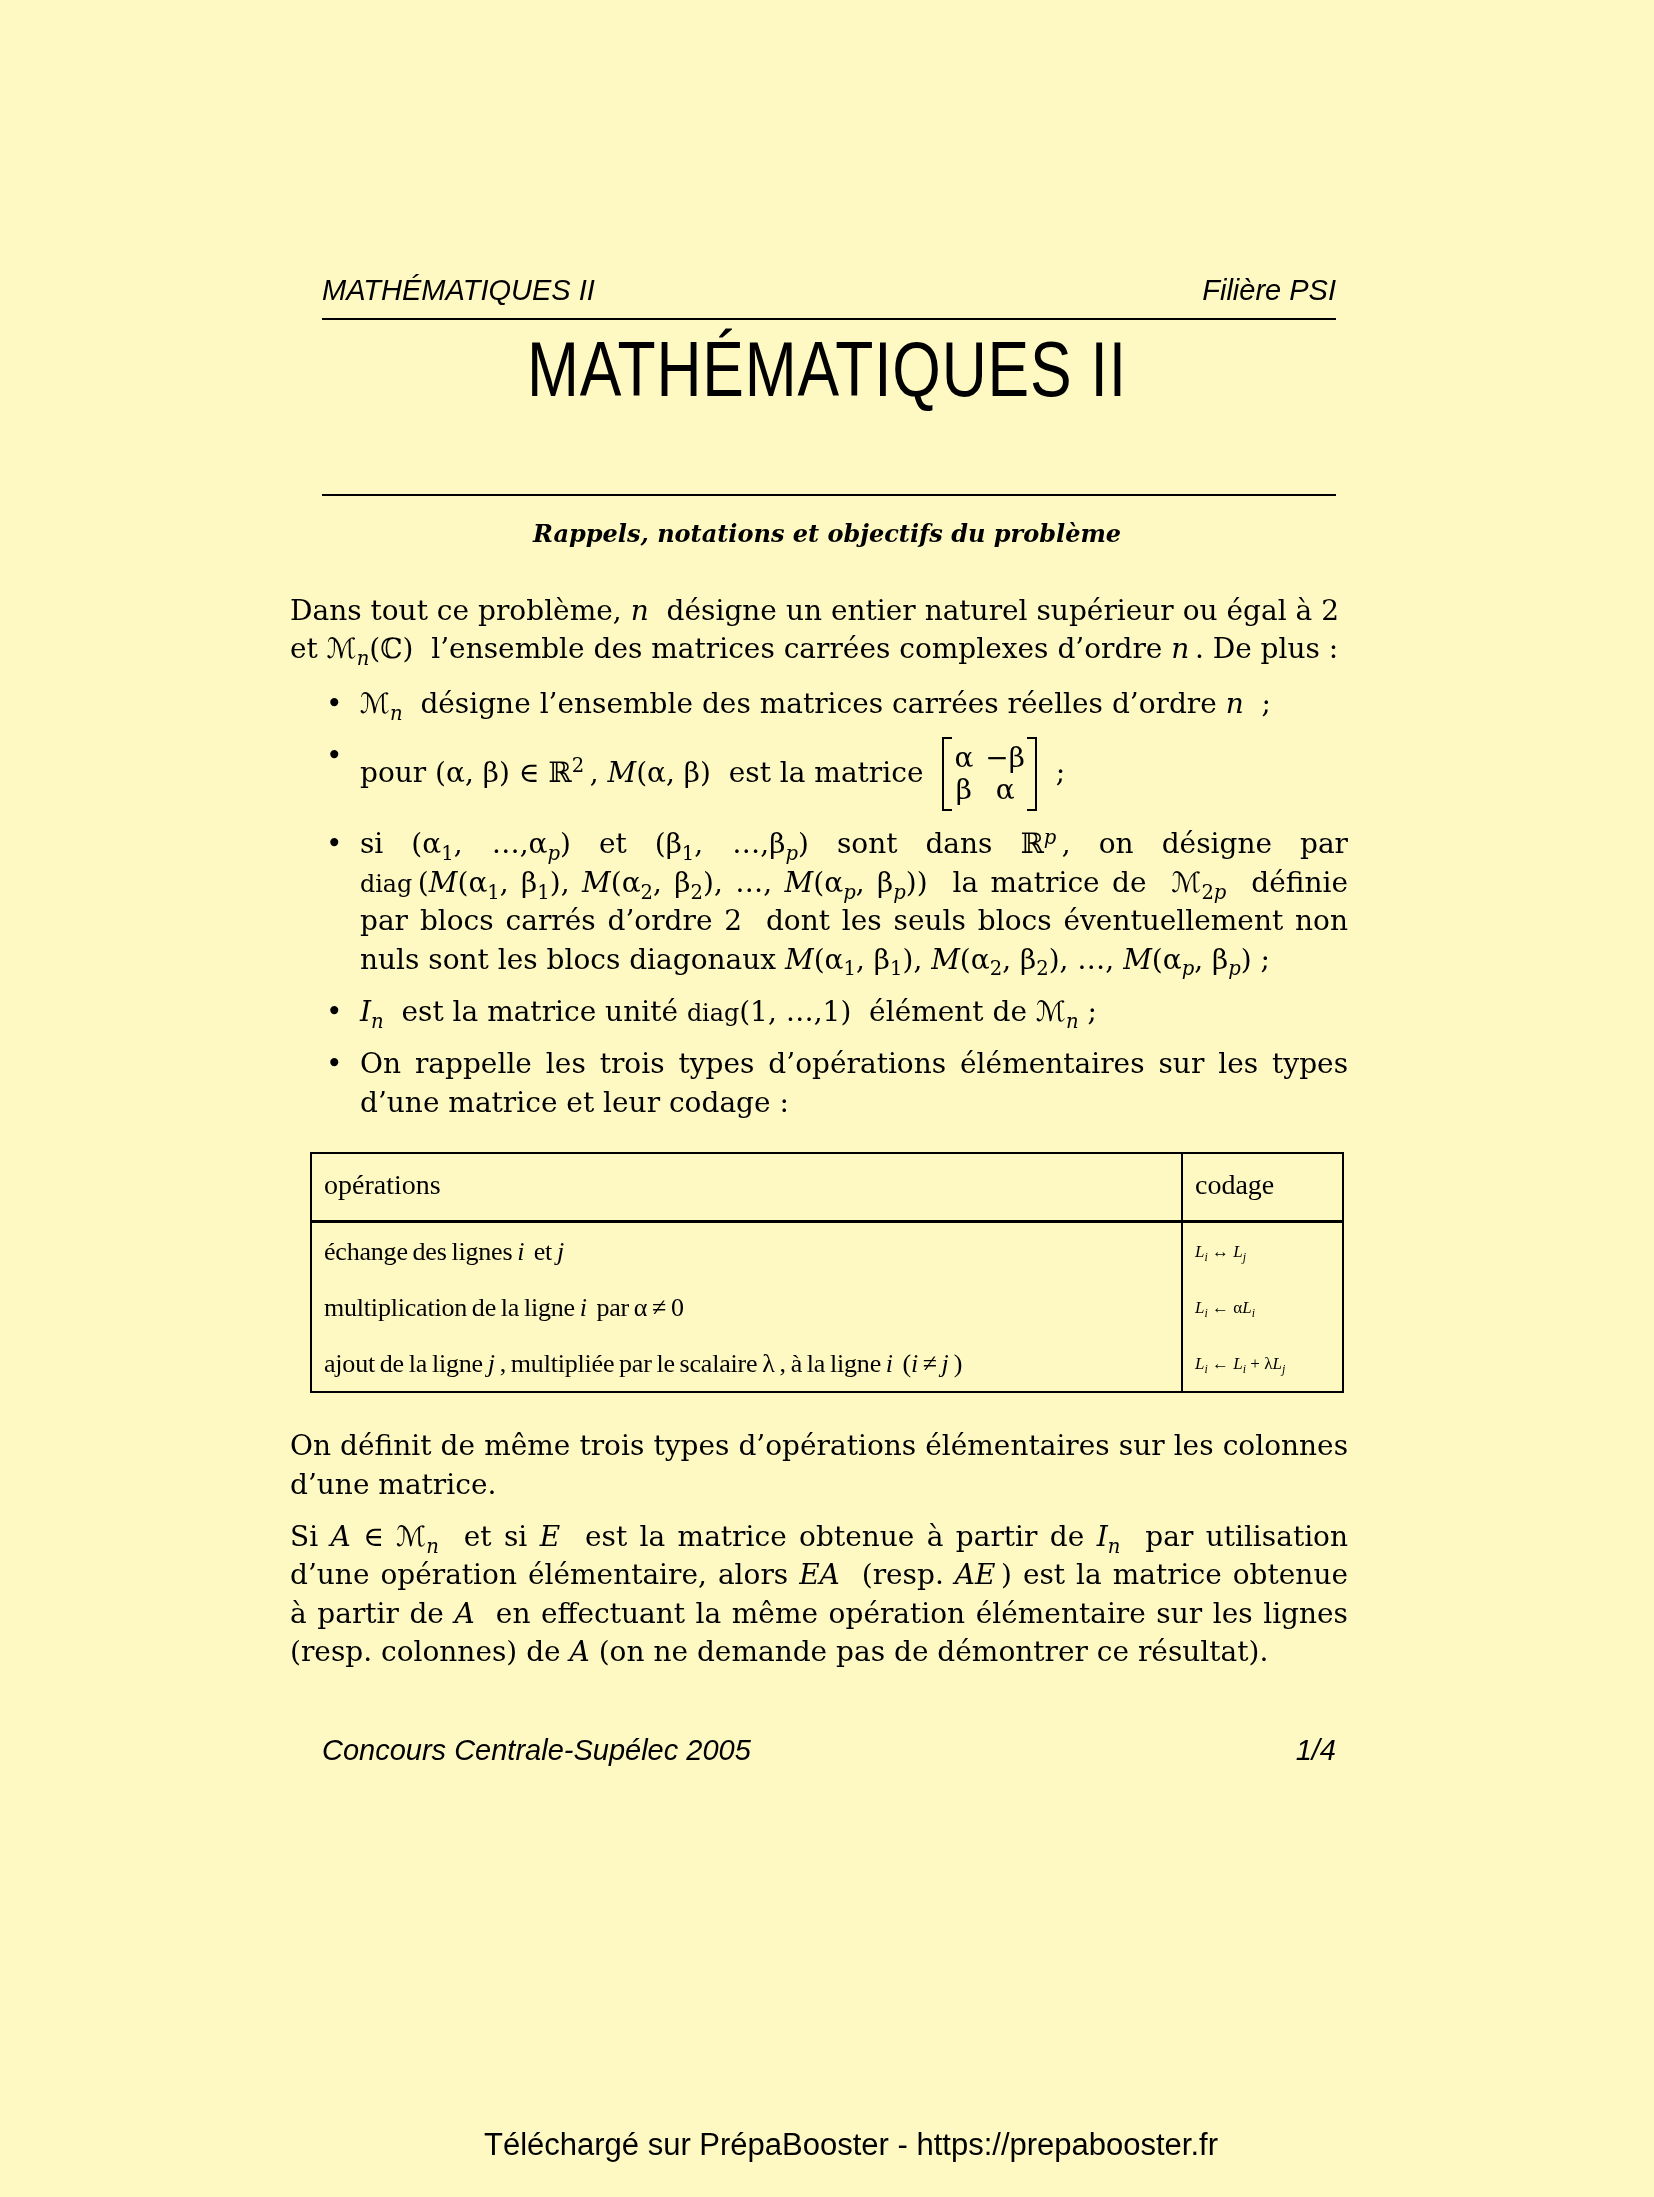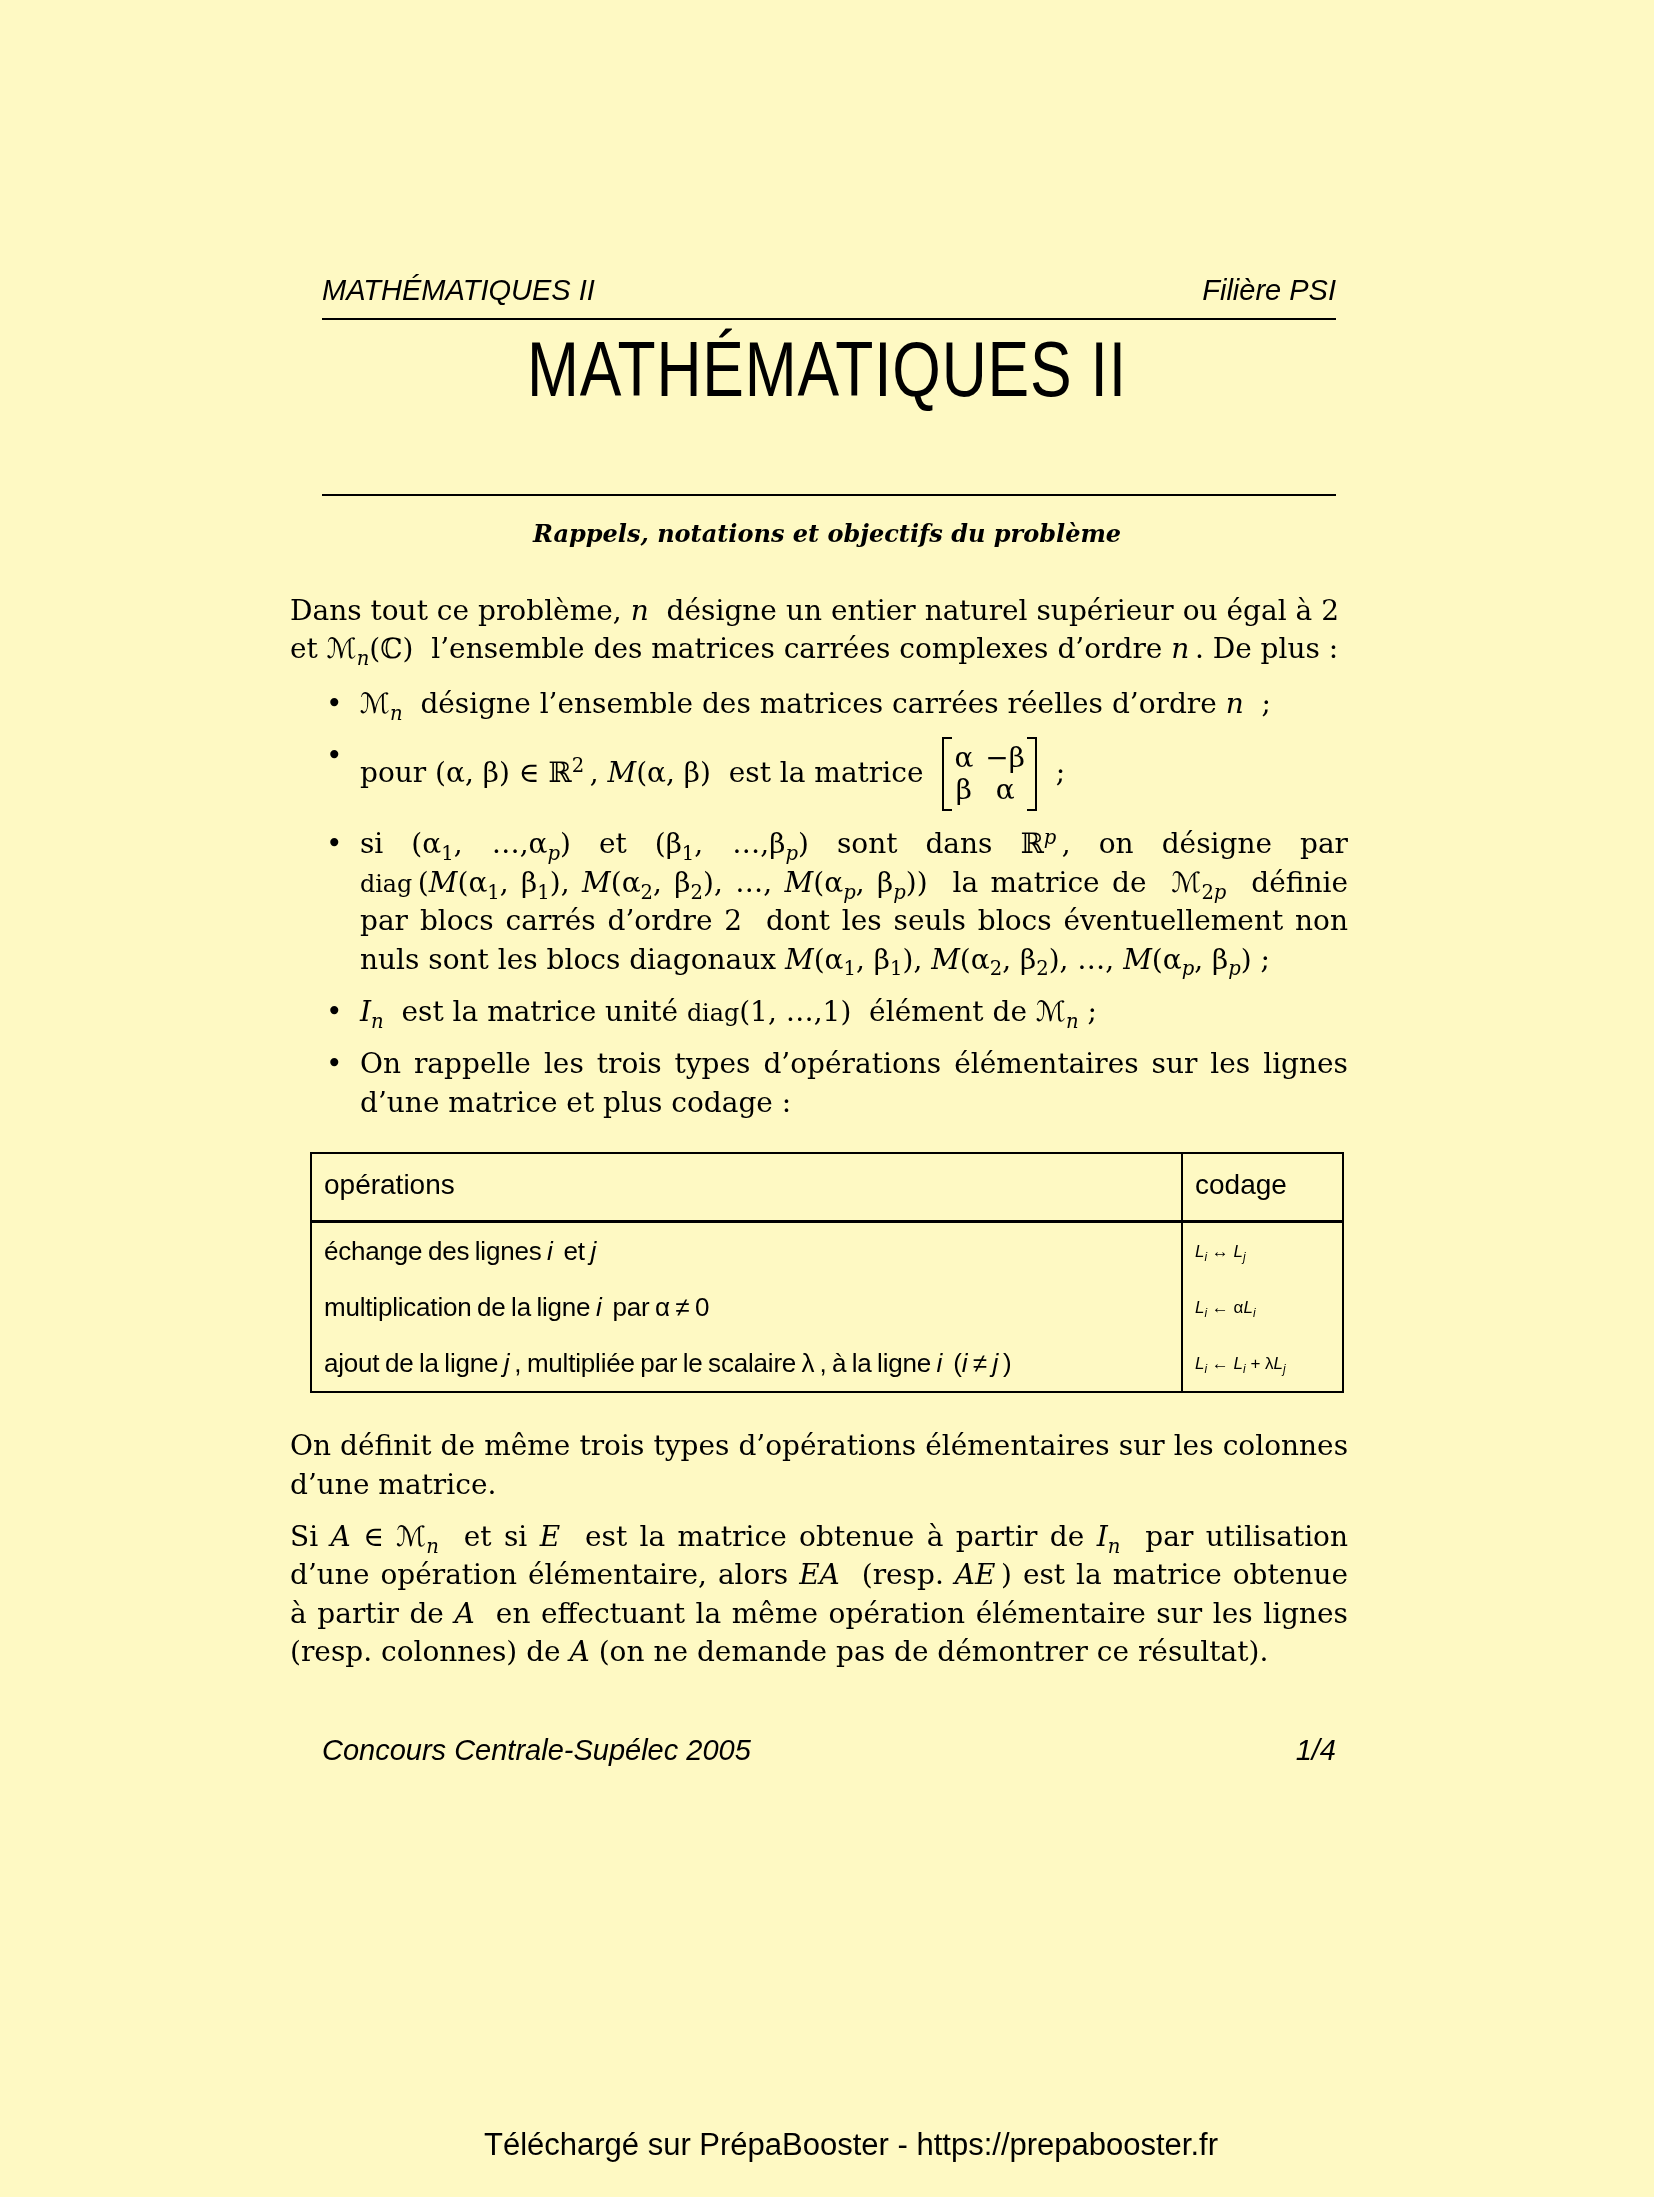--- a/index.html
+++ b/index.html
@@ -65,21 +65,21 @@
     position:relative; vertical-align:middle;
     text-align:center; line-height:1.15;
   }
   .mat::before, .mat::after { content:""; position:absolute; top:0; bottom:0; width:8px; }
   .mat::before { left:0; border:2px solid #000; border-right:none; }
   .mat::after  { right:0; border:2px solid #000; border-left:none; }
 
   
   .op-table-wrap { margin:30px 0 34px 20px; }
   .op-table { border-collapse:collapse; width:1034px; border:2px solid #000; table-layout:fixed;
-              font-family:Liberation Sans, sans-serif; }
+              font-family:Liberation Serif, serif; }
   .op-table th {
     font-weight:400; text-align:left; font-size:28px;
     padding:12px 12px 16px 12px;
   }
   .op-table thead tr { border-bottom:3px solid #000; }
   .op-table th:first-child, .op-table td:first-child { border-right:2px solid #000; width:845px; }
   .op-table td {
     font-size:26px; height:56px; vertical-align:middle;
     padding:0 6px 0 12px;
   }
@@ -125,21 +125,21 @@
     <ul class="bullets">
       <li><span class="mcal">ℳ</span><sub><i>n</i></sub>&nbsp; désigne l’ensemble des matrices carrées réelles d’ordre <i>n</i>&nbsp; ;</li>
       <li>pour (α, β) ∈ ℝ<sup>2</sup> , <i>M</i>(α,&nbsp;β)&nbsp; est la matrice <span class="mat">
             <span>α</span>
             <span>−β</span>
             <span>β</span>
             <span>α</span>
           </span>&nbsp;;</li>
       <li>si (α<sub>1</sub>, …,α<sub><i>p</i></sub>) et (β<sub>1</sub>, …,β<sub><i>p</i></sub>) sont dans ℝ<sup><i>p</i></sup> , on désigne par <span class="diag">diag</span> (<i>M</i>(α<sub>1</sub>, β<sub>1</sub>), <i>M</i>(α<sub>2</sub>, β<sub>2</sub>), …, <i>M</i>(α<sub><i>p</i></sub>, β<sub><i>p</i></sub>))&nbsp; la matrice de&nbsp; <span class="mcal">ℳ</span><sub>2<i>p</i></sub>&nbsp; définie par blocs carrés d’ordre 2&nbsp; dont les seuls blocs éventuellement non nuls sont les blocs diagonaux <i>M</i>(α<sub>1</sub>, β<sub>1</sub>), <i>M</i>(α<sub>2</sub>, β<sub>2</sub>), …, <i>M</i>(α<sub><i>p</i></sub>, β<sub><i>p</i></sub>)&nbsp;;</li>
       <li><i>I</i><sub><i>n</i></sub>&nbsp; est la matrice unité <span class="diag">diag</span>(1, …,1)&nbsp; élément de <span class="mcal">ℳ</span><sub><i>n</i></sub>&nbsp;;</li>
-      <li>On rappelle les trois types d’opérations élémentaires sur les lignes d’une matrice et plus codage :</li>
+      <li>On rappelle les trois types d’opérations élémentaires sur les types d’une matrice et leur codage :</li>
     </ul>
 
     <div class="op-table-wrap">
       <table class="op-table">
         <thead>
           <tr>
             <th>opérations</th>
             <th>codage</th>
           </tr>
         </thead>

